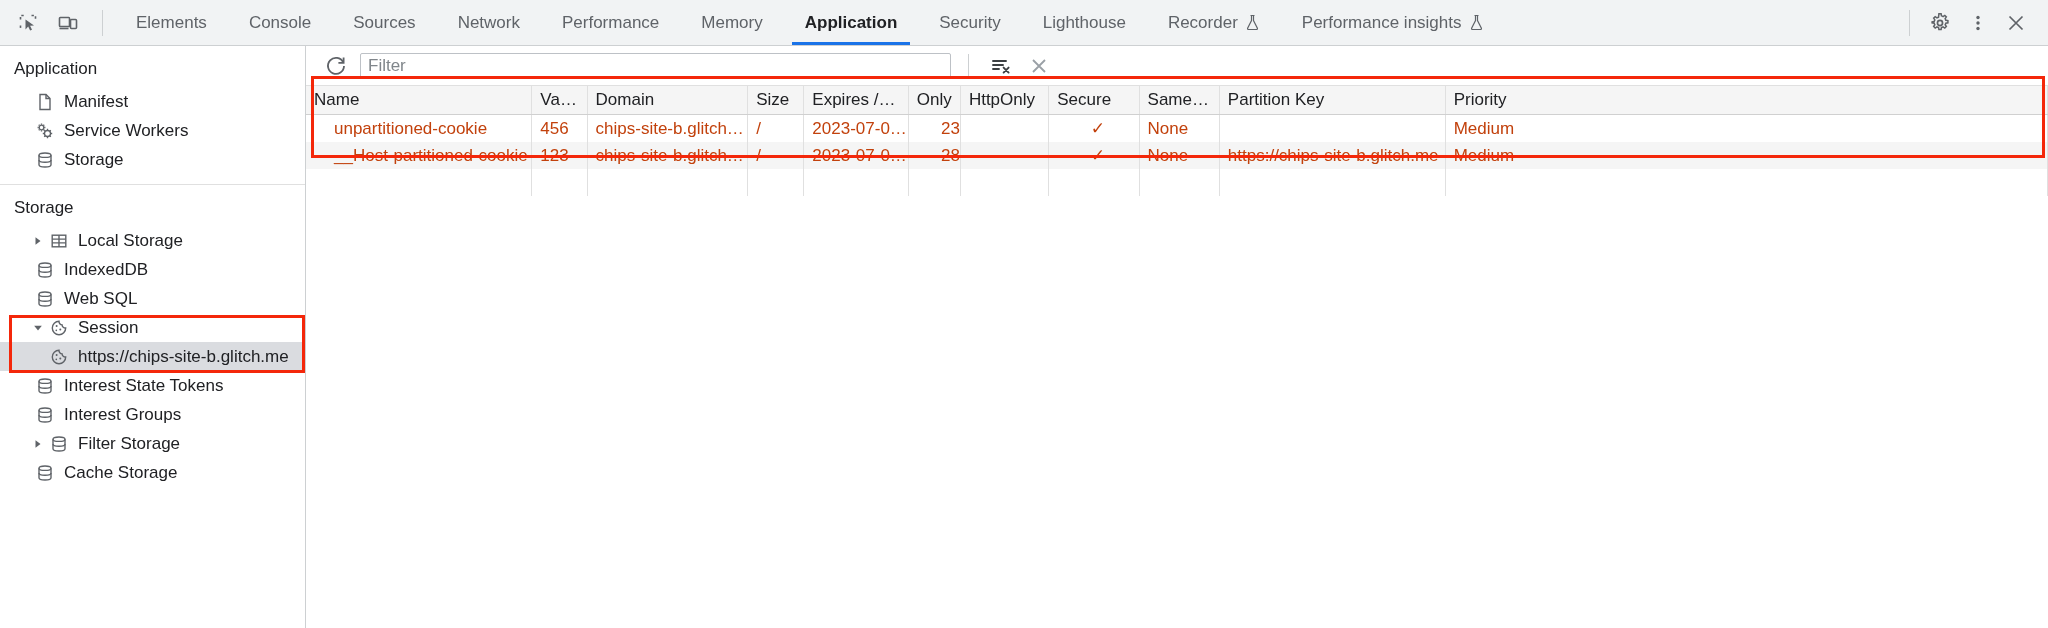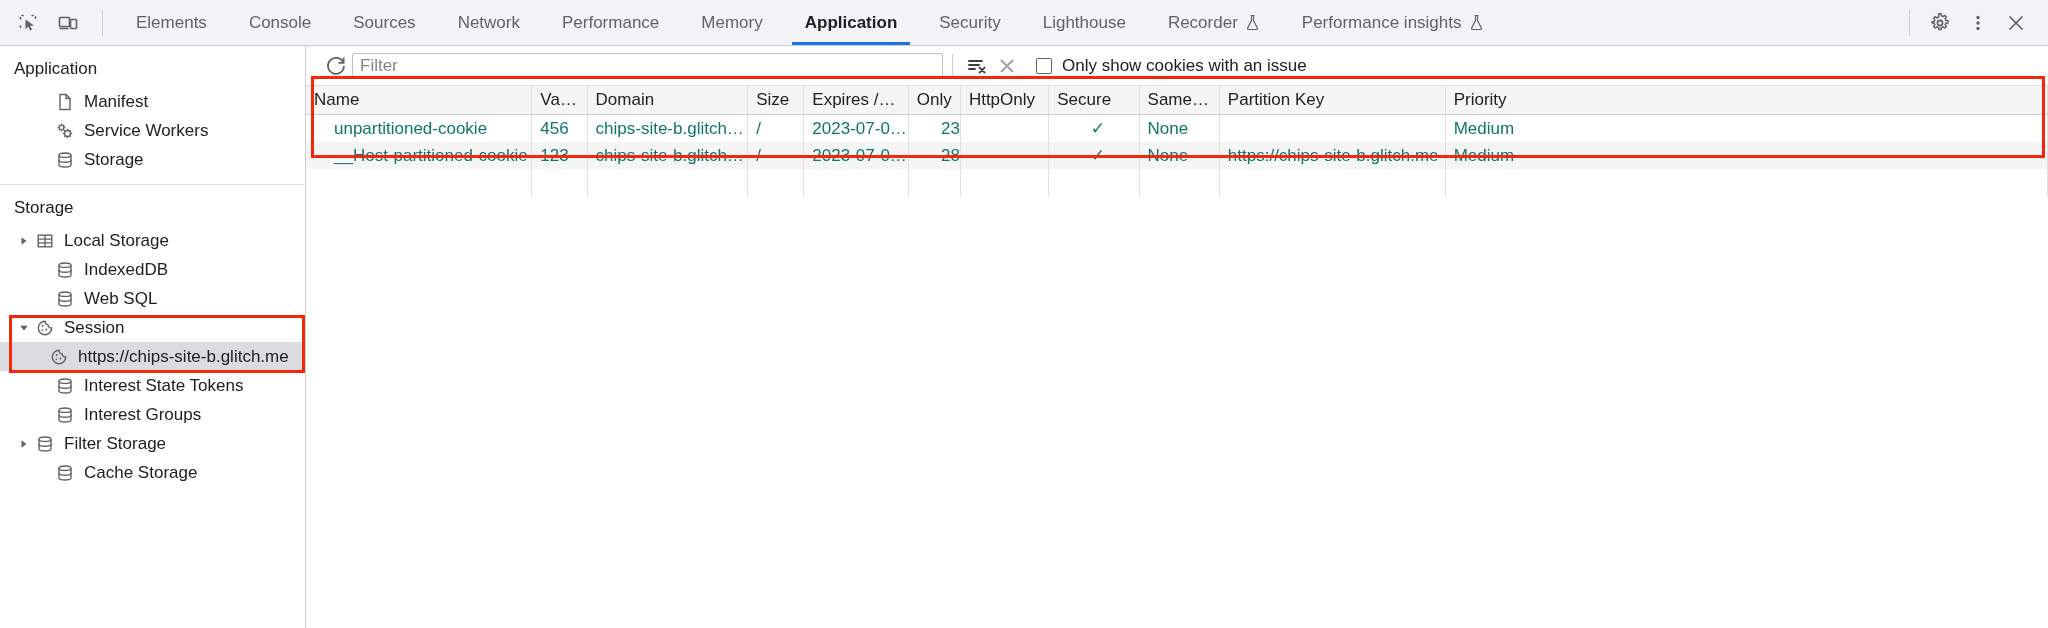--- a/index.html
+++ b/index.html
@@ -48,37 +48,37 @@
     border-right:1px solid #cdd0d2;
     display:flex;flex-direction:column;position:relative;
     overflow:hidden;
   }
   .sb-section{padding:9px 0 10px 0;}
   .sb-section + .sb-section{border-top:1px solid #e0e0e0;}
   .sb-title{
     font-size:17px;color:#202124;padding:4px 0 8px 14px;
   }
   .sb-item{
-    display:flex;align-items:center;height:29px;
+    display:flex;align-items:center;height:29px;padding-left:14px;
     font-size:17px;color:#202124;white-space:nowrap;
   }
   .sb-item.selected{background:#dadce0;}
   .tw{width:20px;min-width:20px;display:flex;align-items:center;justify-content:center;}
   .tw svg{display:block;}
   .ico{width:22px;min-width:22px;display:flex;align-items:center;justify-content:center;margin-right:8px;}
   .ico svg{display:block;}
-  .indent-1{padding-left:34px;margin-left:20px;}
+  .indent-1{padding-left:34px;}
   .indent-child{padding-left:48px;}
   .sb-label{overflow:hidden;text-overflow:ellipsis;}
 
   
   .main{flex:1;display:flex;flex-direction:column;min-width:0;background:#ffffff;position:relative;}
   .filterbar{
     height:39px;min-height:39px;display:flex;align-items:center;
-    background:#ffffff;border-bottom:1px solid #e0e0e0;padding:0 8px;
+    background:#ffffff;border-bottom:1px solid #e0e0e0;padding:0 8px;gap:8px;
   }
   .refresh-btn{width:32px;height:32px;display:flex;align-items:center;justify-content:center;margin-left:6px;}
   .filter-input{
     flex:0 0 auto;width:575px;height:24px;border:1px solid #bdc1c6;border-radius:2px;
     background:#fff;font-size:17px;color:#202124;padding:0 7px;outline:none;
     font-family:"Liberation Sans","DejaVu Sans",sans-serif;
   }
   .filter-input::placeholder{color:#80868b;}
   .fb-sep{width:1px;height:24px;background:#cdd0d2;margin:0 9px;}
   .fb-btn{width:30px;height:30px;display:flex;align-items:center;justify-content:center;}
@@ -91,21 +91,21 @@
   
   .tablewrap{flex:1;overflow:hidden;position:relative;}
   table.cookies{border-collapse:collapse;width:100%;table-layout:fixed;font-size:17px;}
   table.cookies th{
     background:#f5f5f5;font-weight:normal;text-align:left;
     height:28px;padding:0 8px 0 8px;color:#202124;
     border-right:1px solid #e0e0e0;border-bottom:1px solid #d0d0d0;
     white-space:nowrap;overflow:hidden;text-overflow:ellipsis;
   }
   table.cookies td{
-    height:27px;padding:0 0 0 8px;color:#0f766e;
+    height:27px;padding:0 0 0 8px;color:#c2410c;
     border-right:1px solid #e0e0e0;
     white-space:nowrap;overflow:hidden;text-overflow:ellipsis;
   }
   tr.row-even td{background:#ffffff;}
   tr.row-odd td{background:#f5f5f5;}
   td.num{text-align:right;padding:0 8px 0 0;}
   td.ctr{text-align:center;padding:0;}
   .filler-row td{height:470px;border-right:1px solid #e0e0e0;background:#fff;}
 
   
@@ -412,24 +412,20 @@
               <path d="M4 7h13M4 11h10M4 15h6"></path>
               <path d="M14.6 13.6l5 5M19.6 13.6l-5 5"></path>
             </g>
           </svg>
         </div>
         <div class="fb-btn">
           <svg width="24" height="24" viewBox="0 0 24 24">
             <path d="M6 6l12 12M18 6L6 18" stroke="#9aa0a6" stroke-width="1.8" fill="none"></path>
           </svg>
         </div>
-        <label class="chk-wrap">
-          <span class="chkbox"></span>
-          <span>Only show cookies with an issue</span>
-        </label>
       </div>
 
       <div class="tablewrap">
         <table class="cookies">
           <colgroup>
             <col style="width:225px">
               <col style="width:55px">
               <col style="width:160px">
             <col style="width:56px">
               <col style="width:104px">

